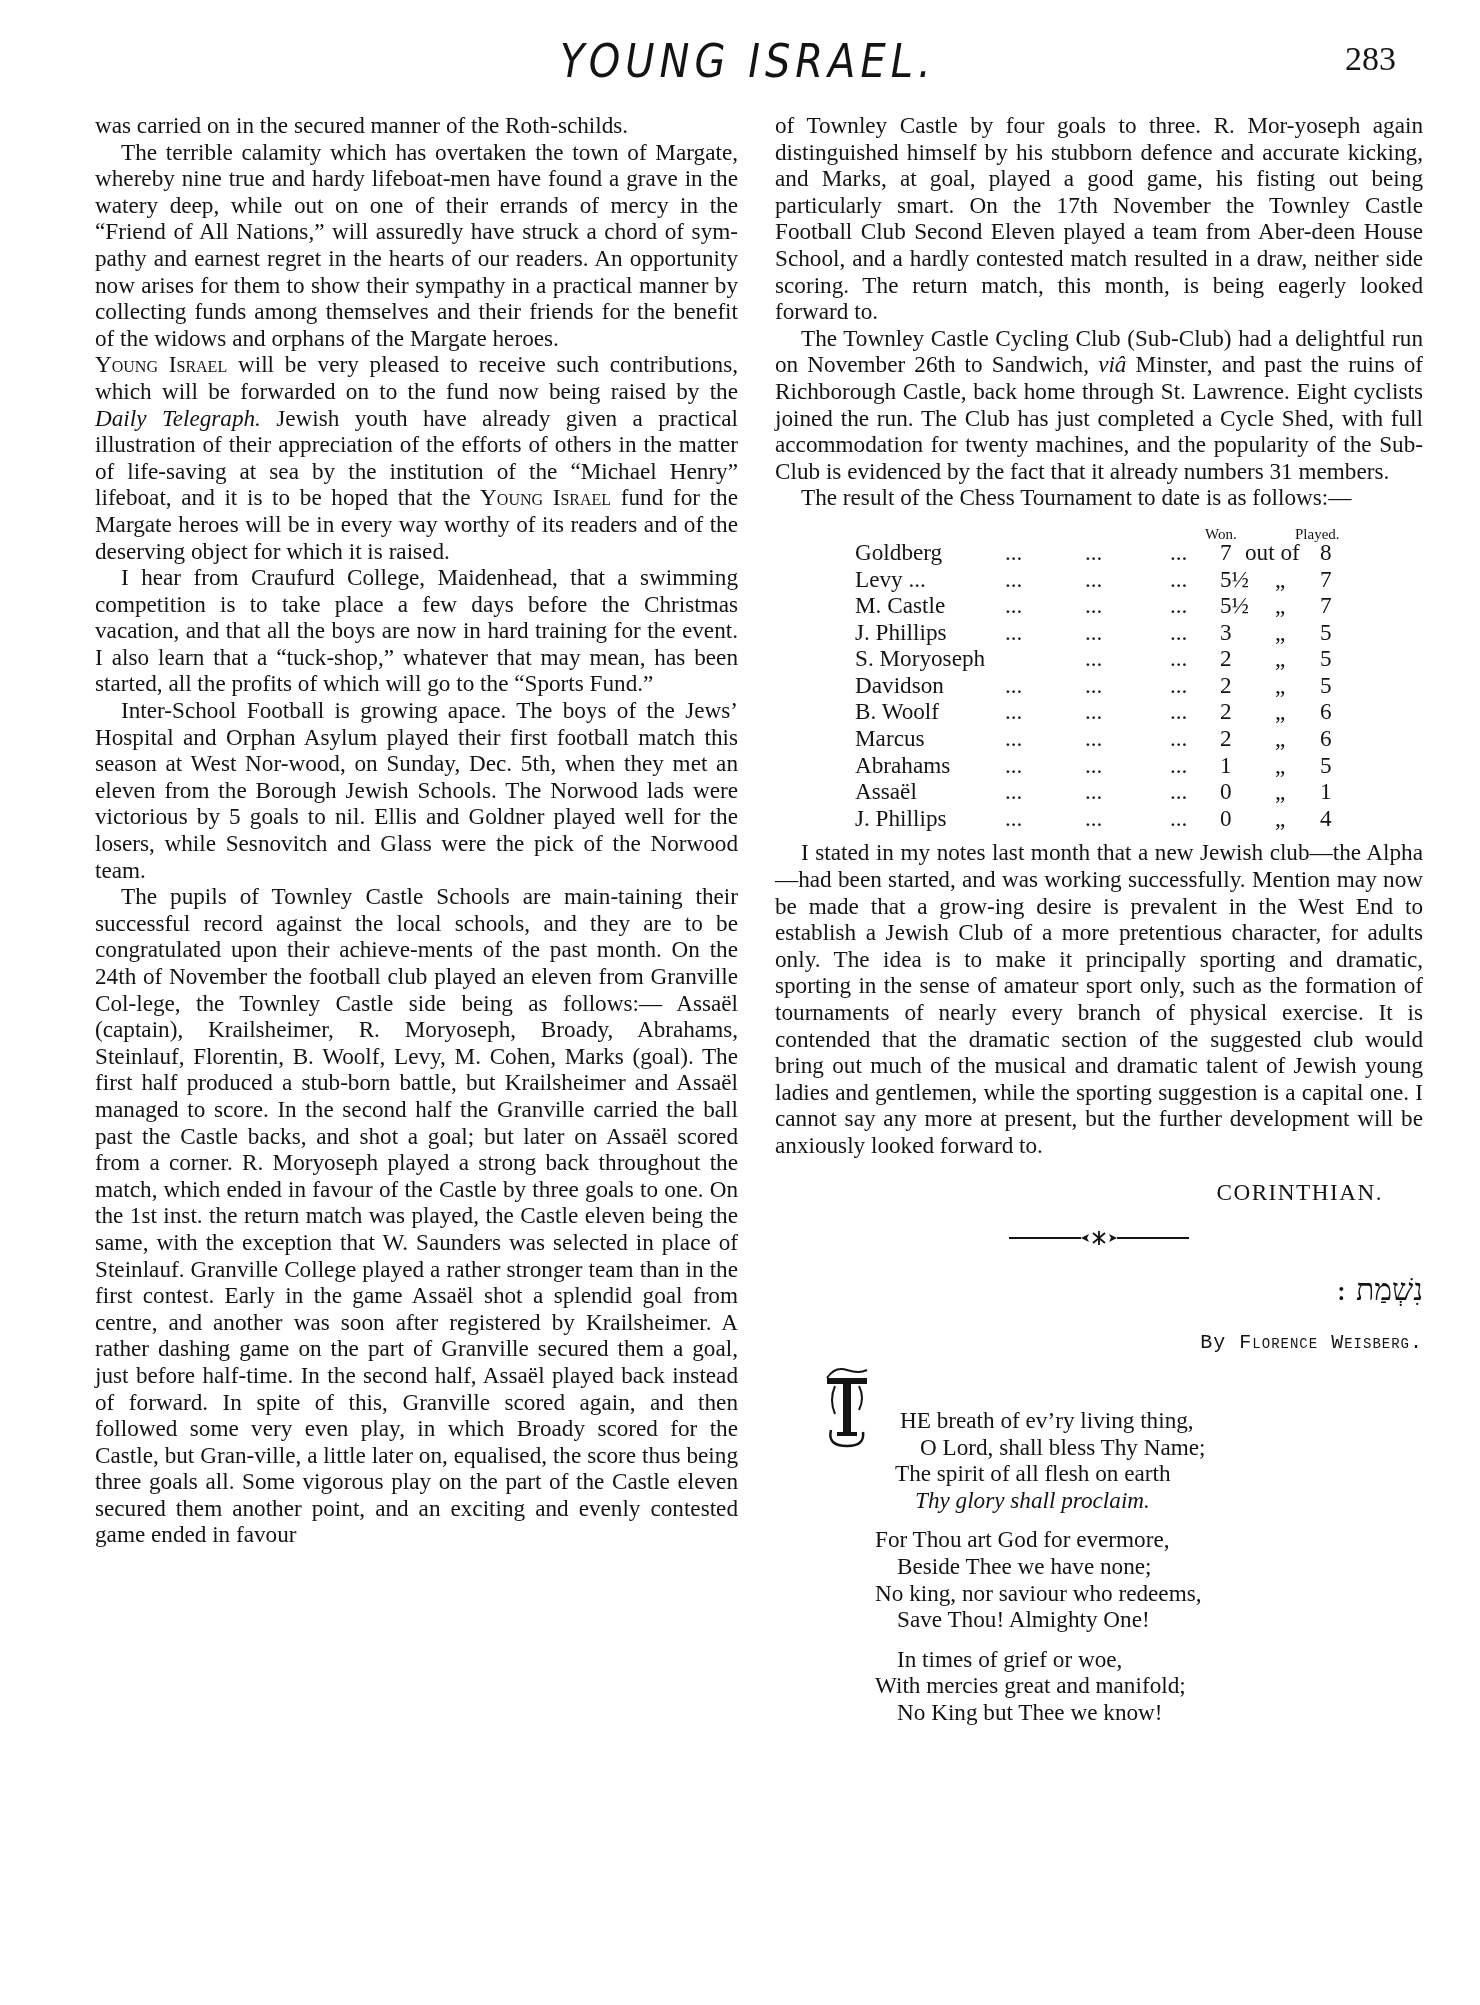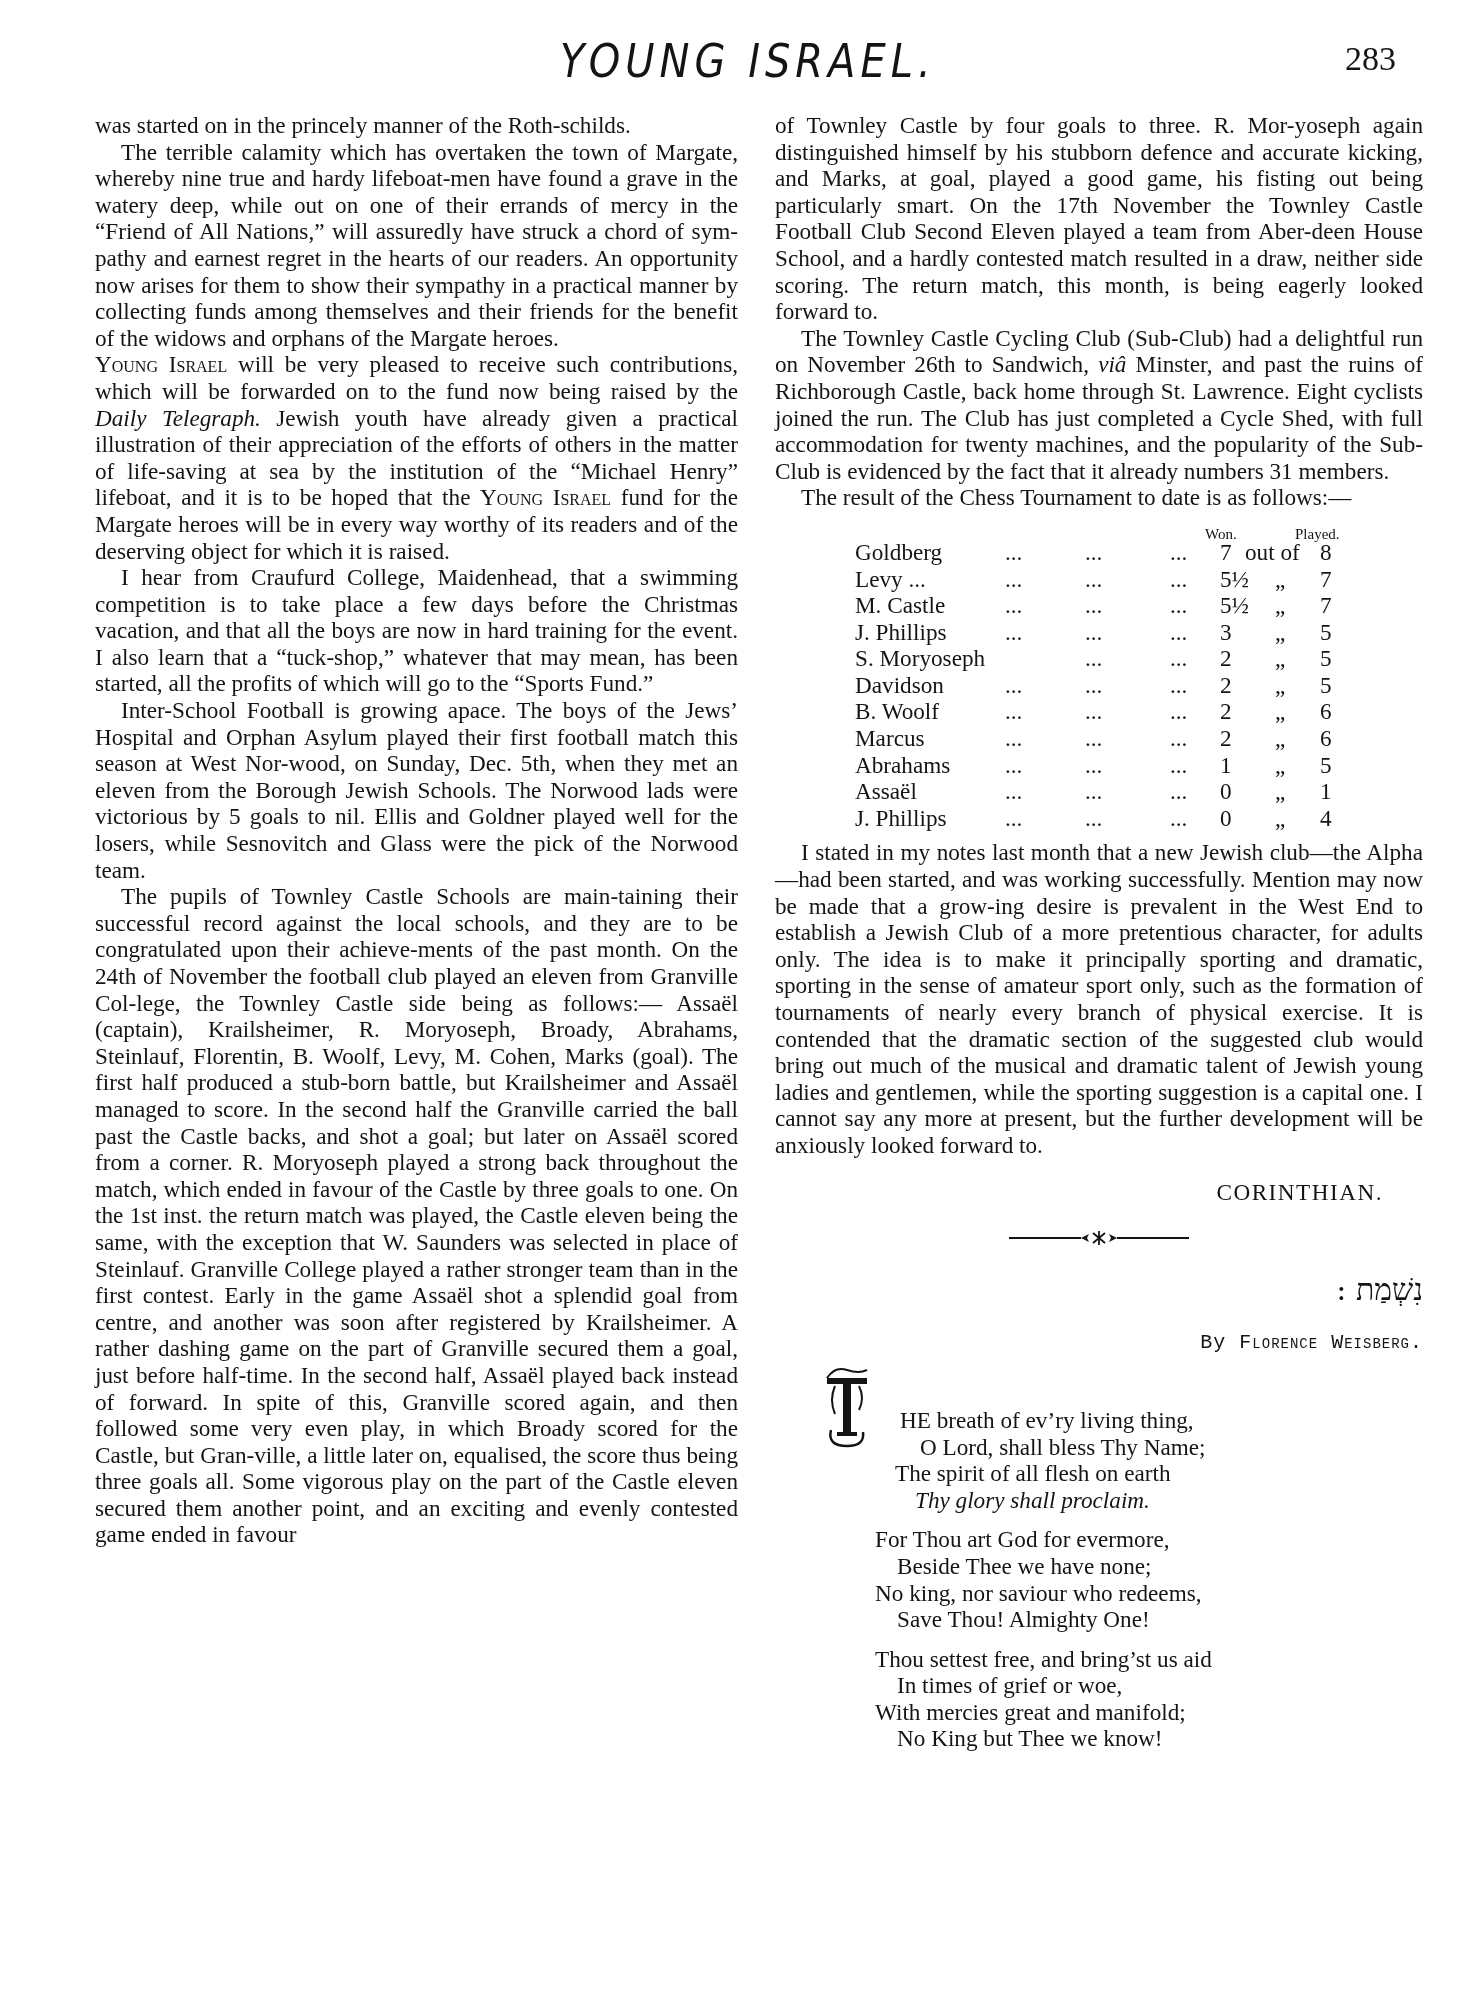--- a/index.html
+++ b/index.html
@@ -68,21 +68,21 @@
 </style>
 </head>
 <body>
 
 <div class="header">
   <div class="masthead">YOUNG ISRAEL.</div>
   <div class="page-num">283</div>
 </div>
 
 <div class="col col-left">
-  <p class="cont">was started on in the princely manner of the Roth-schilds.</p>
+  <p class="cont">was carried on in the secured manner of the Roth-schilds.</p>
   <p>The terrible calamity which has overtaken the town of Margate, whereby nine true and hardy lifeboat-men have found a grave in the watery deep, while out on one of their errands of mercy in the “Friend of All Nations,” will assuredly have struck a chord of sym-pathy and earnest regret in the hearts of our readers. An opportunity now arises for them to show their sympathy in a practical manner by collecting funds among themselves and their friends for the benefit of the widows and orphans of the Margate heroes.</p>
   <p class="cont"><span class="sc">Young Israel</span><span> will be very pleased to receive such contributions, which will be forwarded on to the fund now being raised by the </span><span class="it">Daily Telegraph.</span><span> Jewish youth have already given a practical illustration of their appreciation of the efforts of others in the matter of life-saving at sea by the institution of the “Michael Henry” lifeboat, and it is to be hoped that the </span><span class="sc">Young Israel</span><span> fund for the Margate heroes will be in every way worthy of its readers and of the deserving object for which it is raised.</span></p>
   <p>I hear from Craufurd College, Maidenhead, that a swimming competition is to take place a few days before the Christmas vacation, and that all the boys are now in hard training for the event. I also learn that a “tuck-shop,” whatever that may mean, has been started, all the profits of which will go to the “Sports Fund.”</p>
   <p>Inter-School Football is growing apace. The boys of the Jews’ Hospital and Orphan Asylum played their first football match this season at West Nor-wood, on Sunday, Dec. 5th, when they met an eleven from the Borough Jewish Schools. The Norwood lads were victorious by 5 goals to nil. Ellis and Goldner played well for the losers, while Sesnovitch and Glass were the pick of the Norwood team.</p>
   <p>The pupils of Townley Castle Schools are main-taining their successful record against the local schools, and they are to be congratulated upon their achieve-ments of the past month. On the 24th of November the football club played an eleven from Granville Col-lege, the Townley Castle side being as follows:— Assaël (captain), Krailsheimer, R. Moryoseph, Broady, Abrahams, Steinlauf, Florentin, B. Woolf, Levy, M. Cohen, Marks (goal). The first half produced a stub-born battle, but Krailsheimer and Assaël managed to score. In the second half the Granville carried the ball past the Castle backs, and shot a goal; but later on Assaël scored from a corner. R. Moryoseph played a strong back throughout the match, which ended in favour of the Castle by three goals to one. On the 1st inst. the return match was played, the Castle eleven being the same, with the exception that W. Saunders was selected in place of Steinlauf. Granville College played a rather stronger team than in the first contest. Early in the game Assaël shot a splendid goal from centre, and another was soon after registered by Krailsheimer. A rather dashing game on the part of Granville secured them a goal, just before half-time. In the second half, Assaël played back instead of forward. In spite of this, Granville scored again, and then followed some very even play, in which Broady scored for the Castle, but Gran-ville, a little later on, equalised, the score thus being three goals all. Some vigorous play on the part of the Castle eleven secured them another point, and an exciting and evenly contested game ended in favour</p>
 </div>
 
 <div class="col col-right">
   <p class="cont">of Townley Castle by four goals to three. R. Mor-yoseph again distinguished himself by his stubborn defence and accurate kicking, and Marks, at goal, played a good game, his fisting out being particularly smart. On the 17th November the Townley Castle Football Club Second Eleven played a team from Aber-deen House School, and a hardly contested match resulted in a draw, neither side scoring. The return match, this month, is being eagerly looked forward to.</p>
   <p><span>The Townley Castle Cycling Club (Sub-Club) had a delightful run on November 26th to Sandwich, </span><span class="it">viâ</span><span> Minster, and past the ruins of Richborough Castle, back home through St. Lawrence. Eight cyclists joined the run. The Club has just completed a Cycle Shed, with full accommodation for twenty machines, and the popularity of the Sub-Club is evidenced by the fact that it already numbers 31 members.</span></p>
@@ -227,19 +227,18 @@
       <div class="line l2">The spirit of all flesh on earth</div>
       <div class="line l3">Thy glory shall proclaim.</div>
     </div>
     <div class="stanza s2">
       <div class="line l0">For Thou art God for evermore,</div>
       <div class="line l1">Beside Thee we have none;</div>
       <div class="line l2">No king, nor saviour who redeems,</div>
       <div class="line l3">Save Thou! Almighty One!</div>
     </div>
     <div class="stanza s3">
-      <div class="line l0">Thou settest free, and bring’st us aid</div>
       <div class="line l1">In times of grief or woe,</div>
       <div class="line l2">With mercies great and manifold;</div>
       <div class="line l3">No King but Thee we know!</div>
     </div>
   </div>
 </div>
 
 </body></html>

